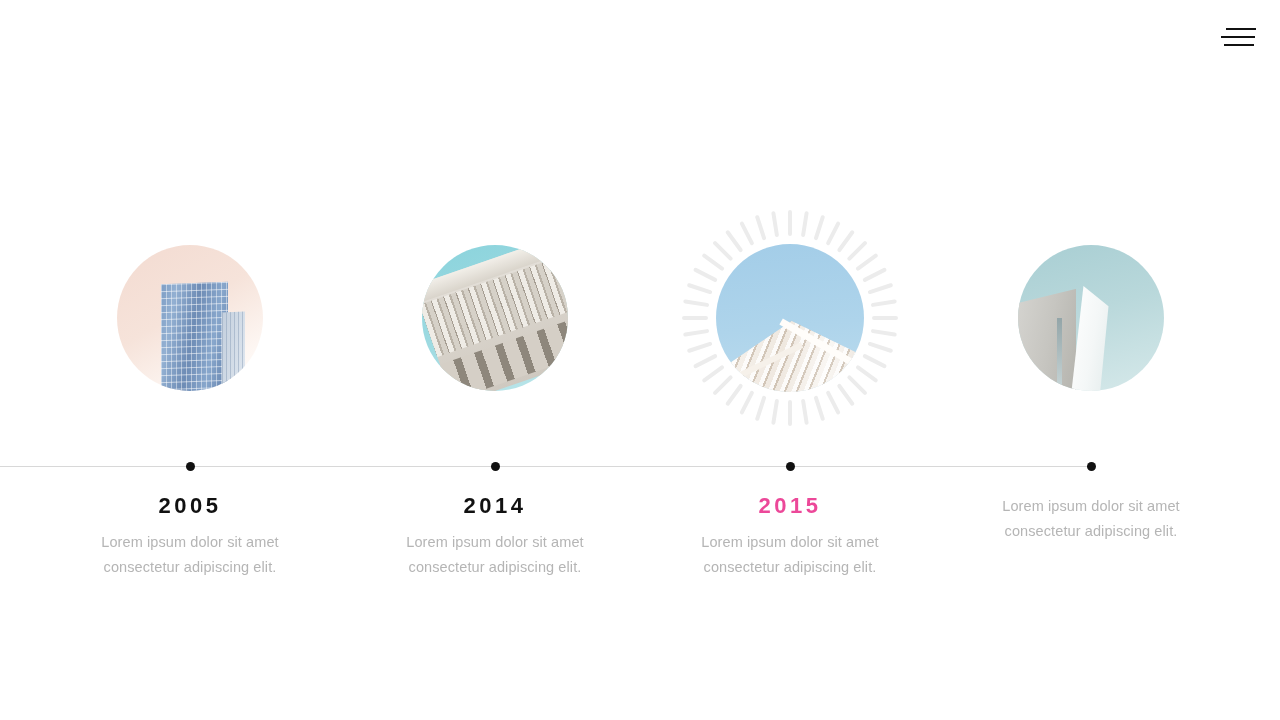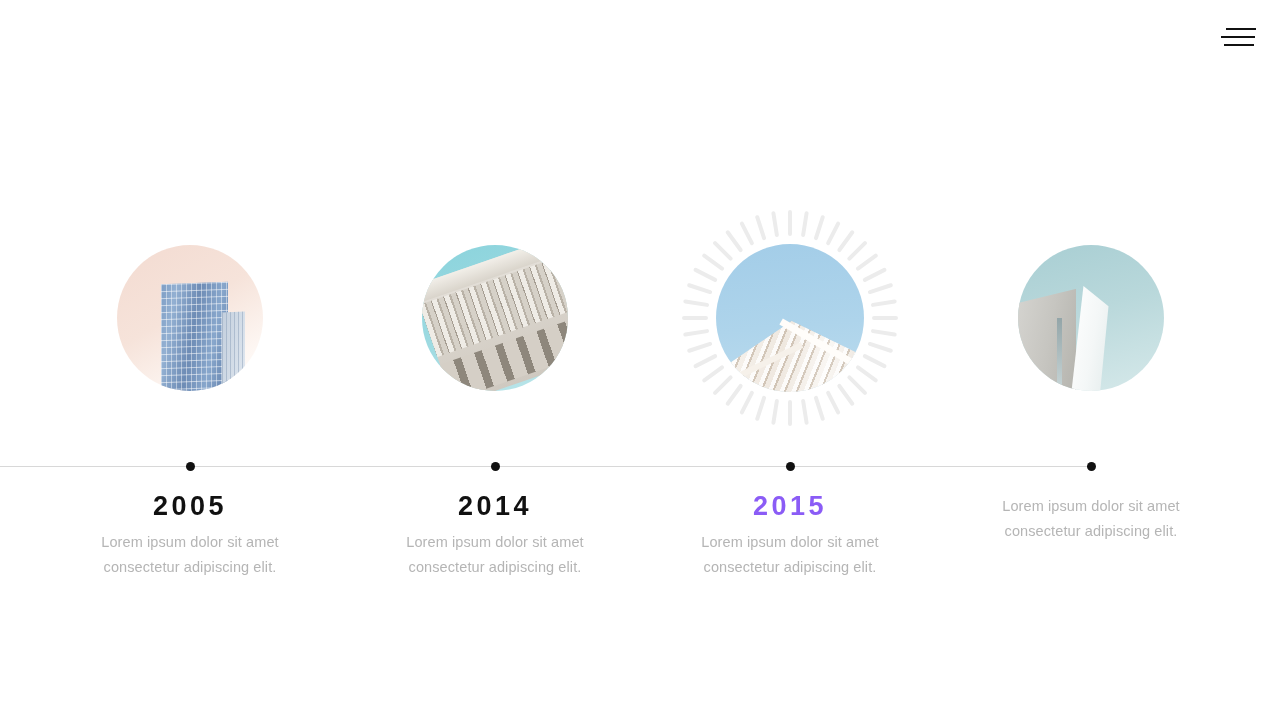--- a/index.html
+++ b/index.html
@@ -61,21 +61,21 @@
   
   .dot {
     position:absolute; top:466px; left:50%;
     width:9px; height:9px; margin-left:-4.5px; margin-top:-4.5px;
     background:#111; border-radius:50%;
   }
 
   
   .caption { position:absolute; top:488px; left:0; width:240px; text-align:center; }
   .year {
-    font-size:27px; font-weight:bold; color:#111;
+    font-size:22px; font-weight:bold; color:#111;
     letter-spacing:3.5px; line-height:36px;
   }
   .desc {
     margin-top:6px;
     font-size:14.5px; color:#b5b5b5; line-height:25px;
     font-weight:400; letter-spacing:0.1px;
   }
 
   
   .scene { position:absolute; inset:0; }
@@ -263,21 +263,21 @@
           <div class="thumb active" aria-label="white-roof-corner-blue-sky">
             <div class="scene sky-blue">
               <div class="roof"></div>
               <div class="roof-edge"></div>
               <div class="roof-edge2"></div>
             </div>
           </div>
         </div>
         <div class="dot" style="top: 466px; background: rgb(17, 17, 17); width: 9px; height: 9px; margin-left: -4.5px; margin-top: -4.5px;"></div>
         <div class="caption">
-          <div class="year" style="color: #8b5cf6;">2015</div>
+          <div class="year" style="color: #ec4899;">2015</div>
           <div class="desc" style="color: rgb(181, 181, 181);">
             <div>Lorem ipsum dolor sit amet</div>
             <div>consectetur adipiscing elit.</div>
           </div>
         </div>
       </div>
       <div class="item" style="left: 1091px;">
         <div class="thumb-wrap" style="top: 168px;">
           <div class="thumb" aria-label="modern-concrete-white-wall">
             <div class="scene sky-mint">

